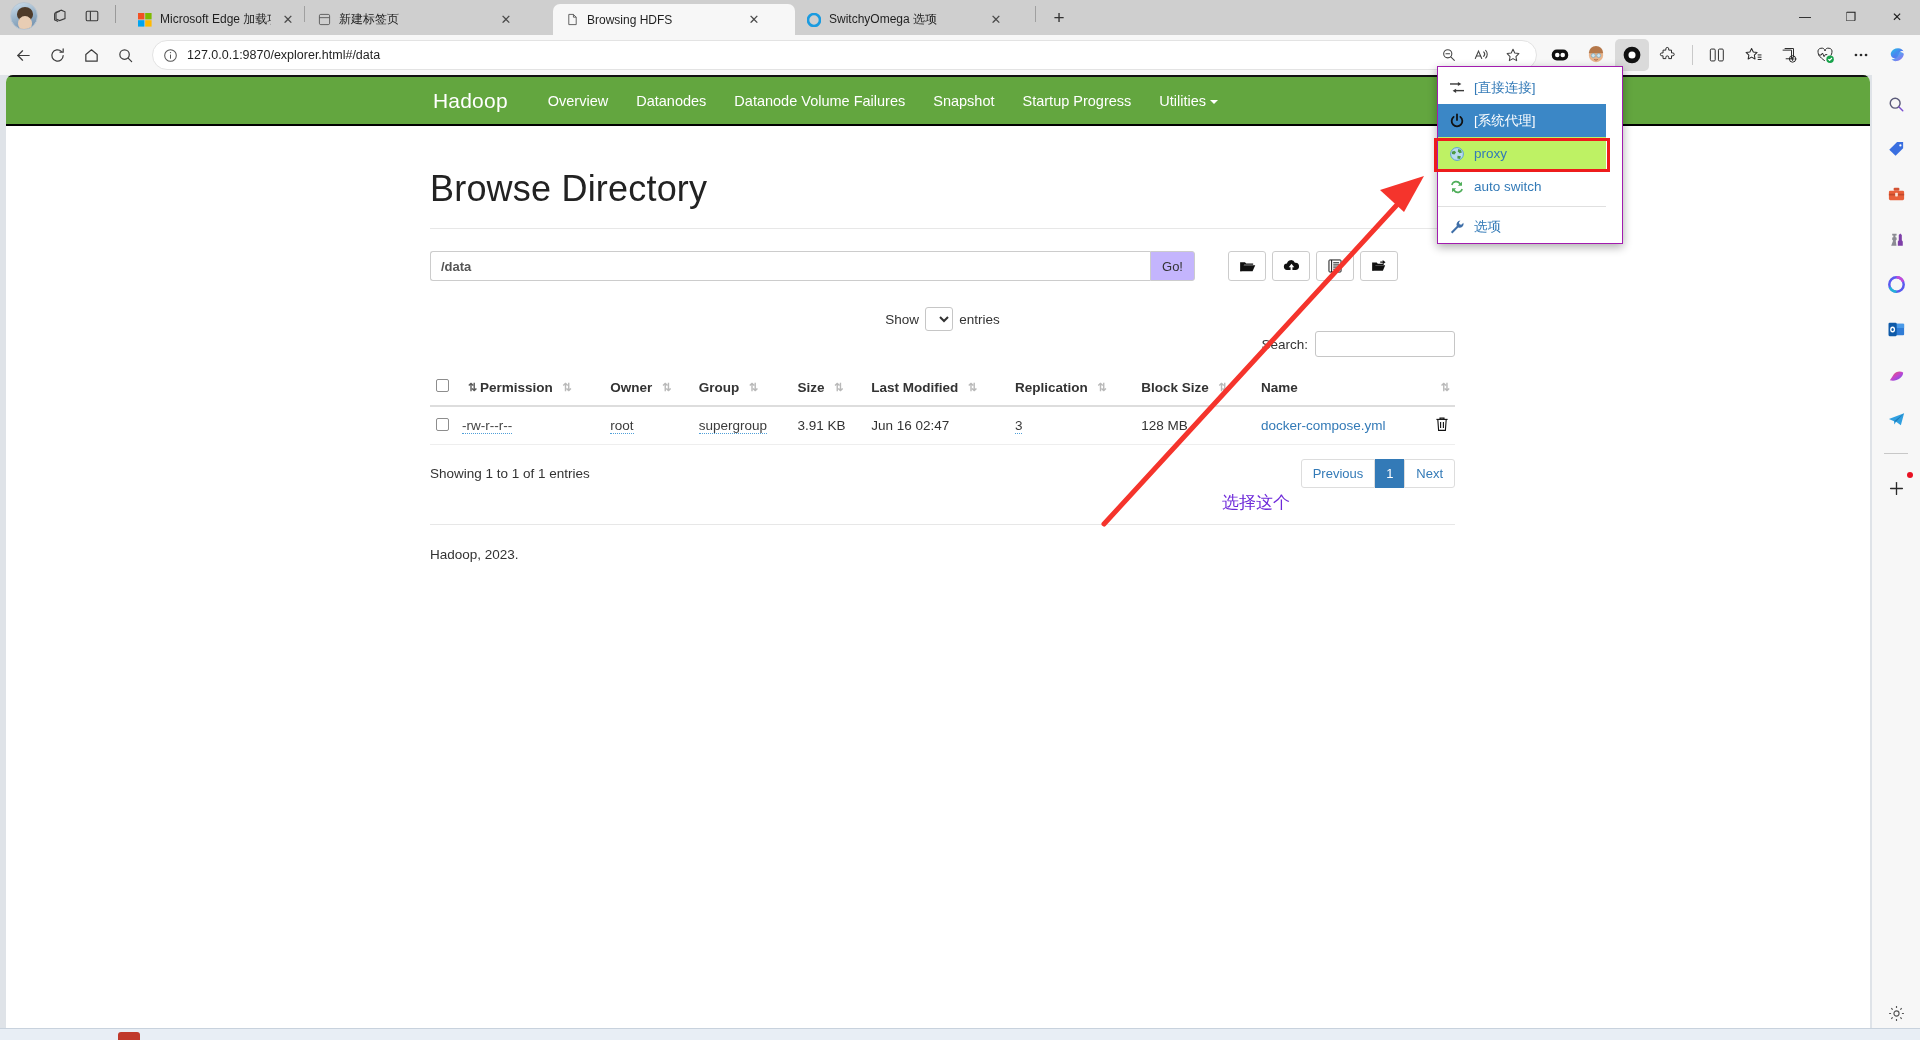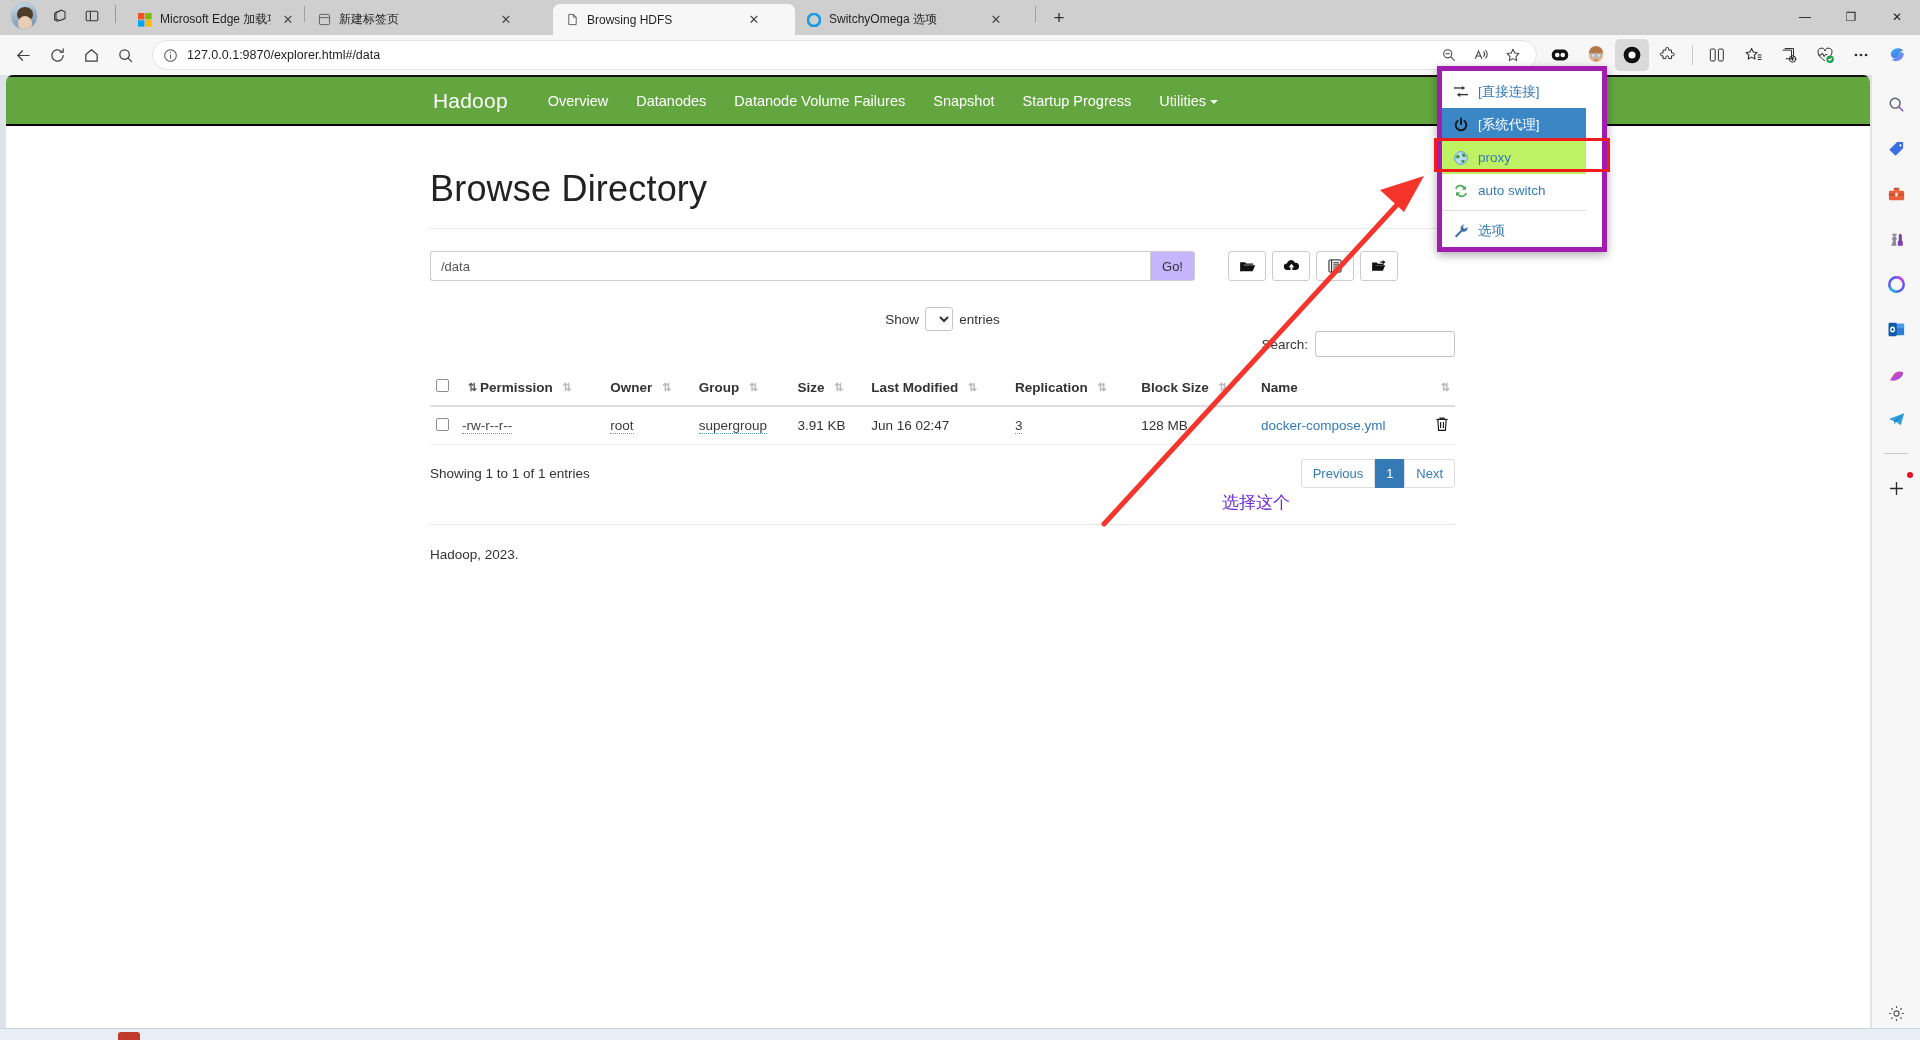--- a/index.html
+++ b/index.html
@@ -153,21 +153,21 @@
     margin-top: 42px; margin-bottom: 18px; letter-spacing: .2px;
   }
   .hr { border-top: 1px solid #e7e7e7; margin: 0 0 22px 0; }
 
   
   .path-row { display: flex; align-items: center; gap: 0; }
   .input-group { display: flex; width: 765px; }
   .path-input {
     flex: 1; height: 30px; border: 1px solid #cccccc; border-right: none;
     border-radius: 3px 0 0 3px; padding: 0 10px; font-size: 13px; color: #555;
-    font-family: "Liberation Sans", sans-serif; background: #fff; outline: none;
+    font-family: "Liberation Sans", sans-serif; background: #fff; outline: none; font-weight: bold;
   }
   .go-btn {
     height: 30px; padding: 0 11px; border: 1px solid #cccccc; background: #c4b5fd;
     border-radius: 0 3px 3px 0; font-size: 13px; color: #333; cursor: pointer;
     font-family: "Liberation Sans", sans-serif;
   }
   .tool-btns { display: flex; gap: 6px; margin-left: 33px; }
   .tool-btn {
     width: 38px; height: 30px; border: 1px solid #cccccc; background: #fff;
     border-radius: 3px; display: flex; align-items: center; justify-content: center;
@@ -229,22 +229,22 @@
     font-size: 13px; color: #337ab7; padding: 0 11px;
   }
   .pg.first { border-radius: 3px 0 0 3px; }
   .pg.last { border-radius: 0 3px 3px 0; }
   .pg.current { background: #337ab7; border-color: #337ab7; color: #fff; padding: 0; min-width: 29px;}
   .foot-hr { border-top: 1px solid #e7e7e7; margin-top: 36px; width: 1025px;}
   .copyright { font-size: 13.5px; color: #333; margin-top: 22px; }
 
   
   .so-popup {
-    position: absolute; top: 66px; left: 1437px; width: 170px;
-    background: #ffffff; border: 5px solid #a21caf;
+    position: absolute; top: 66px; left: 1437px; width: 186px;
+    background: #ffffff; border: 1px solid #a21caf;
     box-shadow: 0 3px 9px rgba(0,0,0,.33);
     z-index: 50; padding: 4px 16px 0 0;
   }
   .so-item {
     height: 33px; display: flex; align-items: center; gap: 9px;
     padding: 0 10px; font-size: 13.5px; color: #337ab7; cursor: pointer;
     position: relative;
   }
   .so-item.selected { background: #3b87c6; color: #fff; }
   .so-item.hovered { background: #bef264; }

